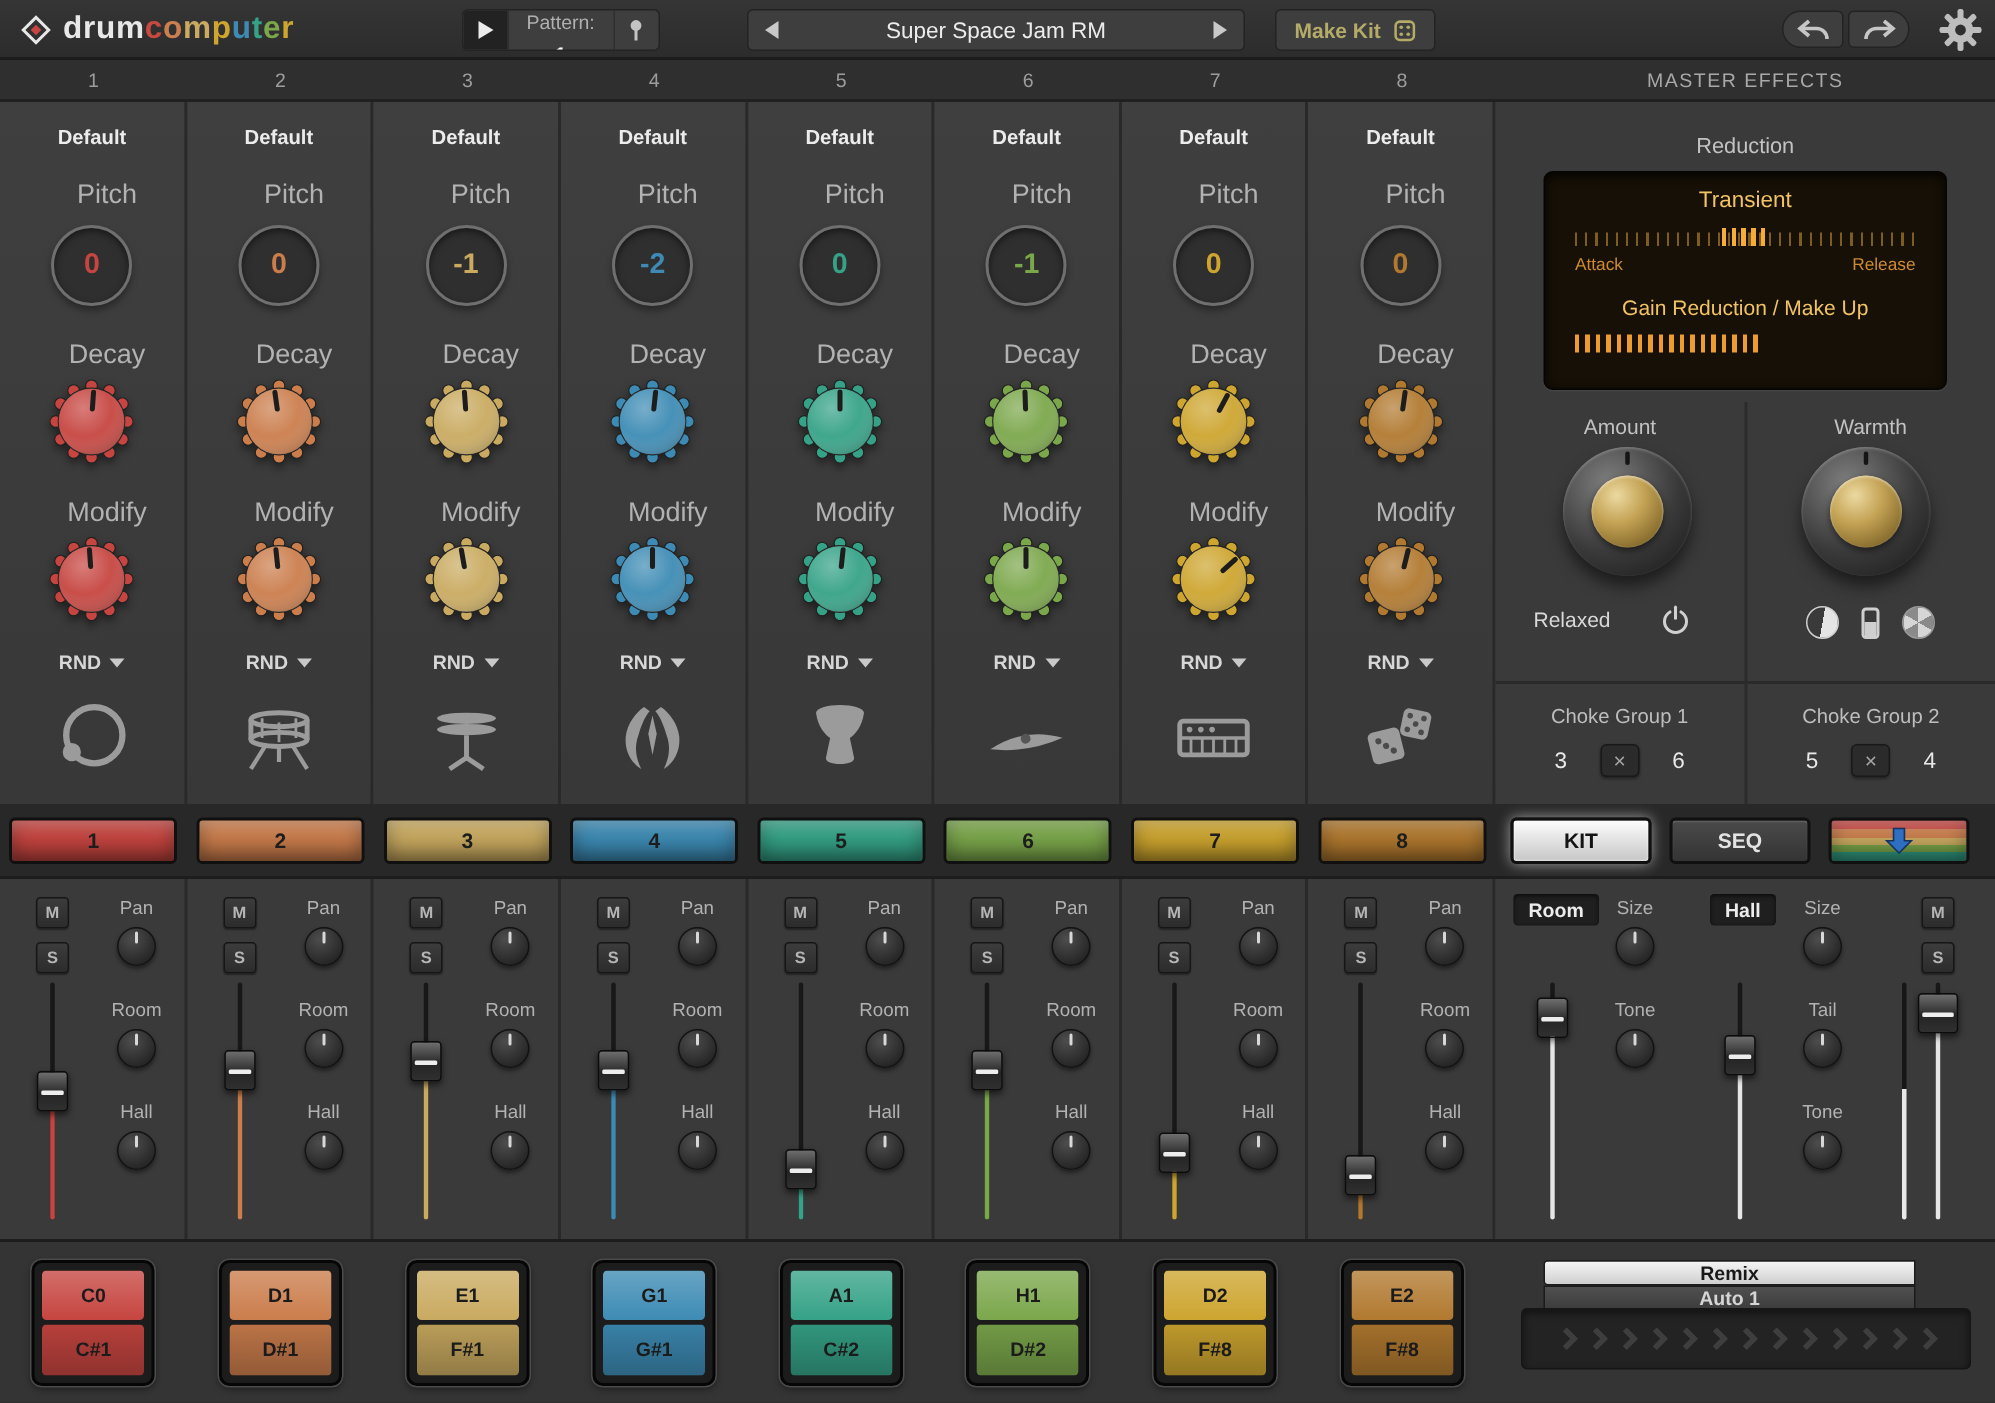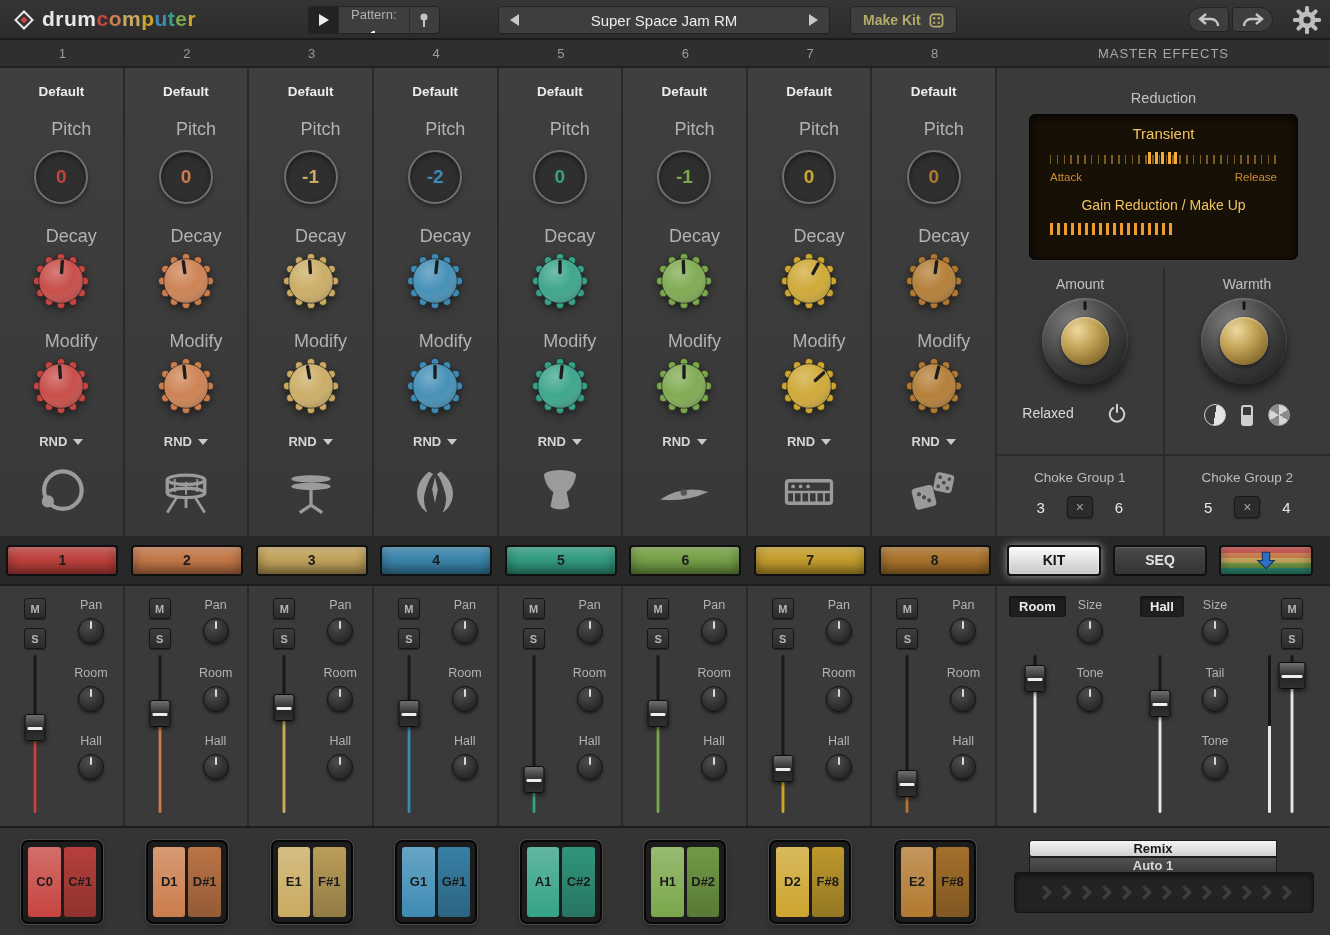--- a/index.html
+++ b/index.html
@@ -113,21 +113,21 @@
   .fader.mono .level{background:#e6e6e6;}
   .fader.wide .cap{width:27px;}
   .mastermix{position:relative;background:#3a3a3a;}
   .mm-badge{position:absolute;border-radius:3px;background:#1f1f1f;color:#ececec;font-weight:bold;font-size:13px;padding:3px 10px;box-shadow:inset 0 1px 3px rgba(0,0,0,.7);cursor:pointer;}
   .mm-col{position:absolute;top:12px;width:50px;display:flex;flex-direction:column;align-items:center;}
   .thin-track{position:absolute;width:3px;height:158px;background:linear-gradient(#161616 0 45%,#e8e8e8 45%);border-radius:2px;}
 
   
   .bottom{height:107px;background:#343434;display:grid;grid-template-columns:repeat(8,124.625px) 1fr;}
   .notewrap{display:flex;align-items:center;justify-content:center;}
-  .notepad{width:82px;height:84px;background:#1c1c1c;border-radius:7px;border:2px solid #060606;padding:5px;display:flex;flex-direction:row;gap:3px;cursor:pointer;box-shadow:0 0 0 1px #4a4a4a,0 2px 5px rgba(0,0,0,.45);}
+  .notepad{width:82px;height:84px;background:#1c1c1c;border-radius:7px;border:2px solid #060606;padding:5px;display:flex;flex-direction:column;gap:3px;cursor:pointer;box-shadow:0 0 0 1px #4a4a4a,0 2px 5px rgba(0,0,0,.45);}
   .np-top,.np-bot{flex:1;border-radius:3px;display:flex;align-items:center;justify-content:center;font-weight:bold;font-size:13px;color:#1b1b1b;}
   .np-top{background:linear-gradient(180deg,rgba(255,255,255,.22),rgba(255,255,255,0)),var(--c);}
   .np-bot{background:linear-gradient(180deg,rgba(0,0,0,.08),rgba(0,0,0,.28)),var(--c);}
   .bot-master{position:relative;}
   .remix-row{position:absolute;left:32px;top:12px;width:248px;display:flex;flex-direction:column;}
   .rbtn{flex:1;height:22px;border:1px solid #1b1b1b;background:linear-gradient(#505050,#3c3c3c);color:#d5d5d5;font-size:13px;font-weight:bold;cursor:pointer;font-family:inherit;}
   .rbtn.active{background:linear-gradient(#f4f4f4,#d0d0d0);color:#191919;}
   .rbtn:first-child{border-radius:3px 0 0 3px;}
   .rbtn:last-child{border-radius:0 3px 3px 0;padding-left:12px;}
   .chevbar{position:absolute;left:17px;top:44px;width:300px;height:41px;background:#232323;border-radius:4px;border:1px solid #151515;display:flex;align-items:center;justify-content:center;gap:9px;box-shadow:inset 0 2px 6px rgba(0,0,0,.55);cursor:pointer;}

